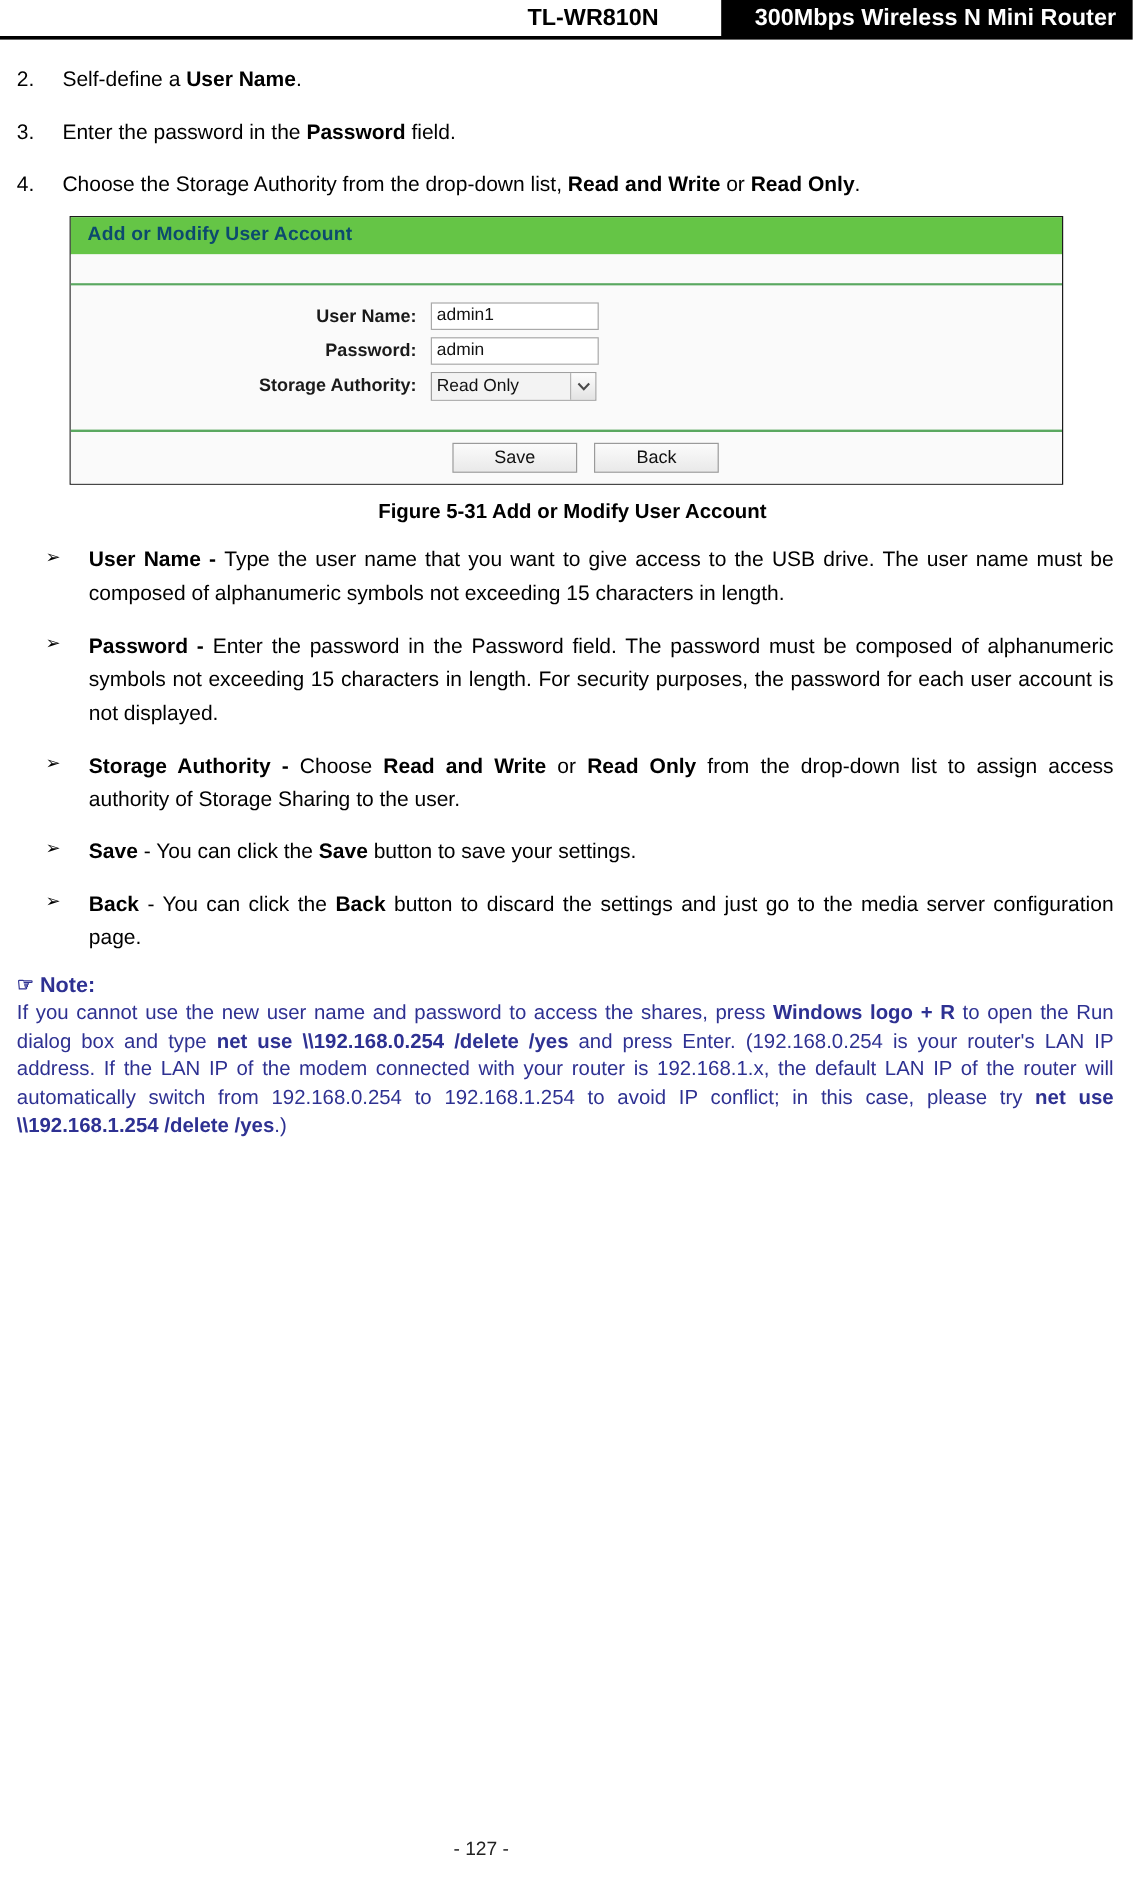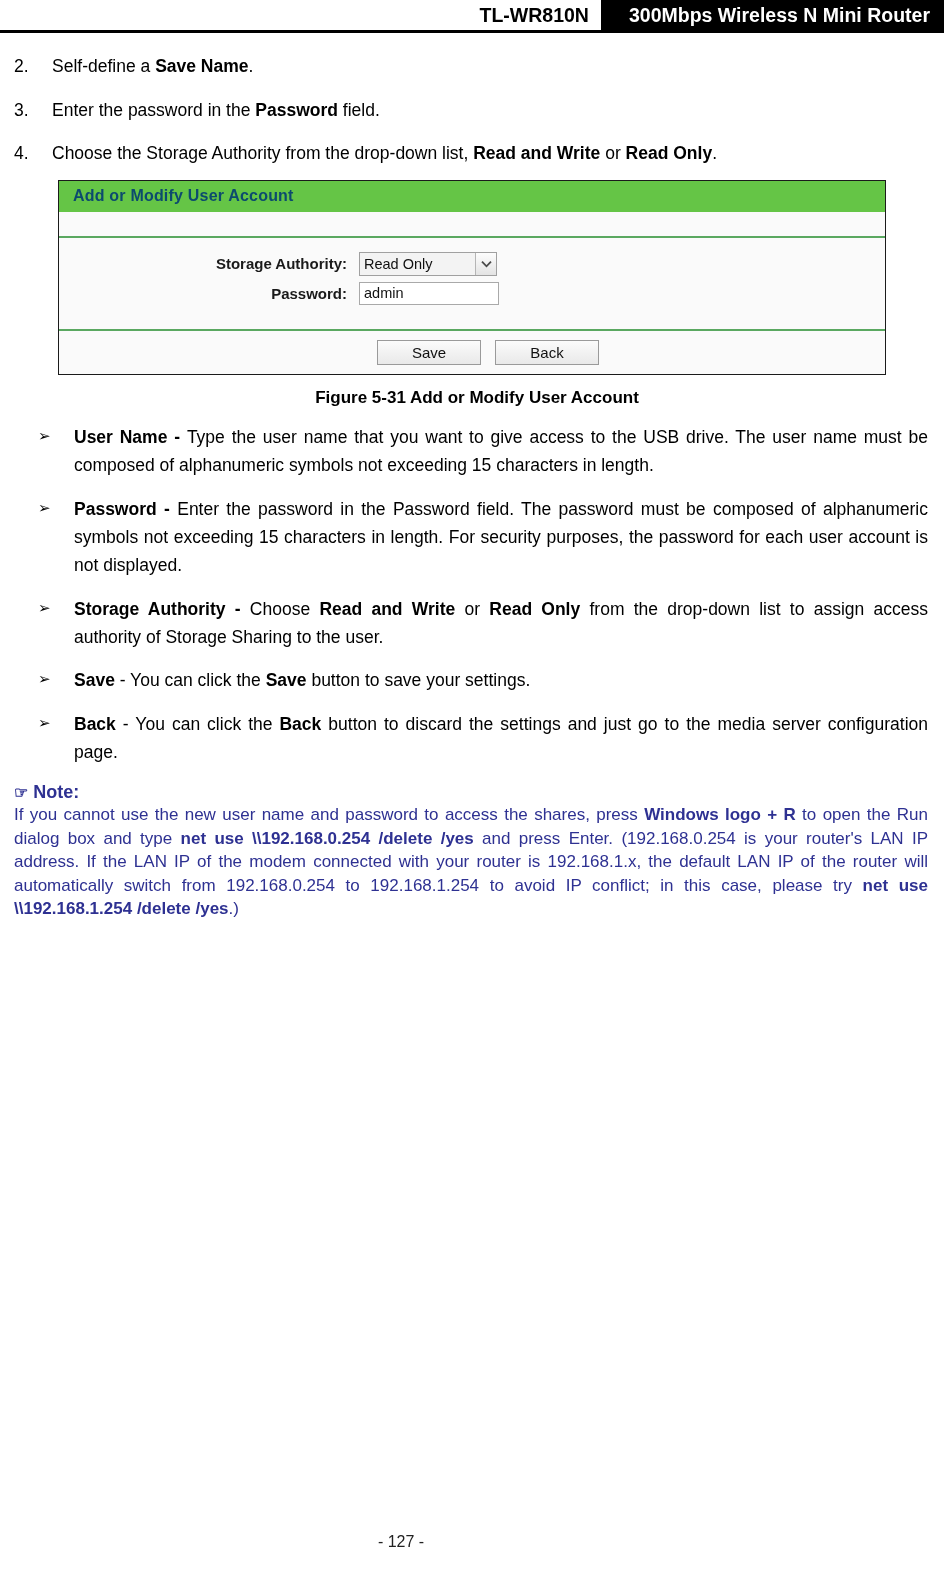--- a/index.html
+++ b/index.html
@@ -19,20 +19,21 @@
   }
 
   
   .page-header {
     position: relative;
     width: 944px;
     height: 30px;
     display: flex;
     justify-content: flex-end;
     align-items: stretch;
+    gap: 40px;
   }
   .hdr-model {
     background: #ffffff;
     color: #000000;
     font-weight: bold;
     font-size: 19.5px;
     letter-spacing: 0px;
     display: flex;
     align-items: center;
     padding: 0 12px 0 10px;
@@ -265,21 +266,21 @@
 <div class="page-header">
   <div class="hdr-model">TL-WR810N</div>
   <div class="hdr-product">300Mbps Wireless N Mini Router</div>
 </div>
 <div class="header-rule"></div>
 
 <div class="content">
 
   <div class="step">
     <div class="step-num">2.</div>
-    <div class="step-text">Self-define a <b>Save Name</b>.</div>
+    <div class="step-text">Self-define a <b>User Name</b>.</div>
   </div>
 
   <div class="step">
     <div class="step-num">3.</div>
     <div class="step-text">Enter the password in the <b>Password</b> field.</div>
   </div>
 
   <div class="step">
     <div class="step-num">4.</div>
     <div class="step-text">Choose the Storage Authority from the drop-down list, <b>Read and Write</b> or <b>Read Only</b>.</div>
@@ -287,38 +288,42 @@
 
   <div class="figure-wrap">
     <div class="router-ui">
 
       <div class="ru-titlebar">Add or Modify User Account</div>
 
       <div class="ru-gap"></div>
 
       <div class="ru-body">
 
+        <div class="ru-row">
+          <div class="ru-label">User Name:</div>
+          <input class="ru-input" type="text" value="admin1" style="">
+        </div>
+
+        <div class="ru-row">
+          <div class="ru-label">Password:</div>
+          <input class="ru-input" type="text" value="admin" style="">
+        </div>
 
         <div class="ru-row">
           <div class="ru-label">Storage Authority:</div>
           <div class="ru-select">
             <div class="sel-val">Read Only</div>
             <div class="sel-arrow">
               <svg width="11" height="8" viewBox="0 0 11 8" aria-hidden="true">
                 <path d="M1 1.6 L5.5 6.3 L10 1.6" fill="none" stroke="#4a4a4a" stroke-width="1.8"></path>
               </svg>
             </div>
           </div>
         </div>
 
-        <div class="ru-row">
-          <div class="ru-label">Password:</div>
-          <input class="ru-input" type="text" value="admin" style="">
-        </div>
-
 
       </div>
 
       <div class="ru-footer">
         <div class="ru-btn">Save</div>
         <div class="ru-btn">Back</div>
       </div>
 
     </div>
   </div>

